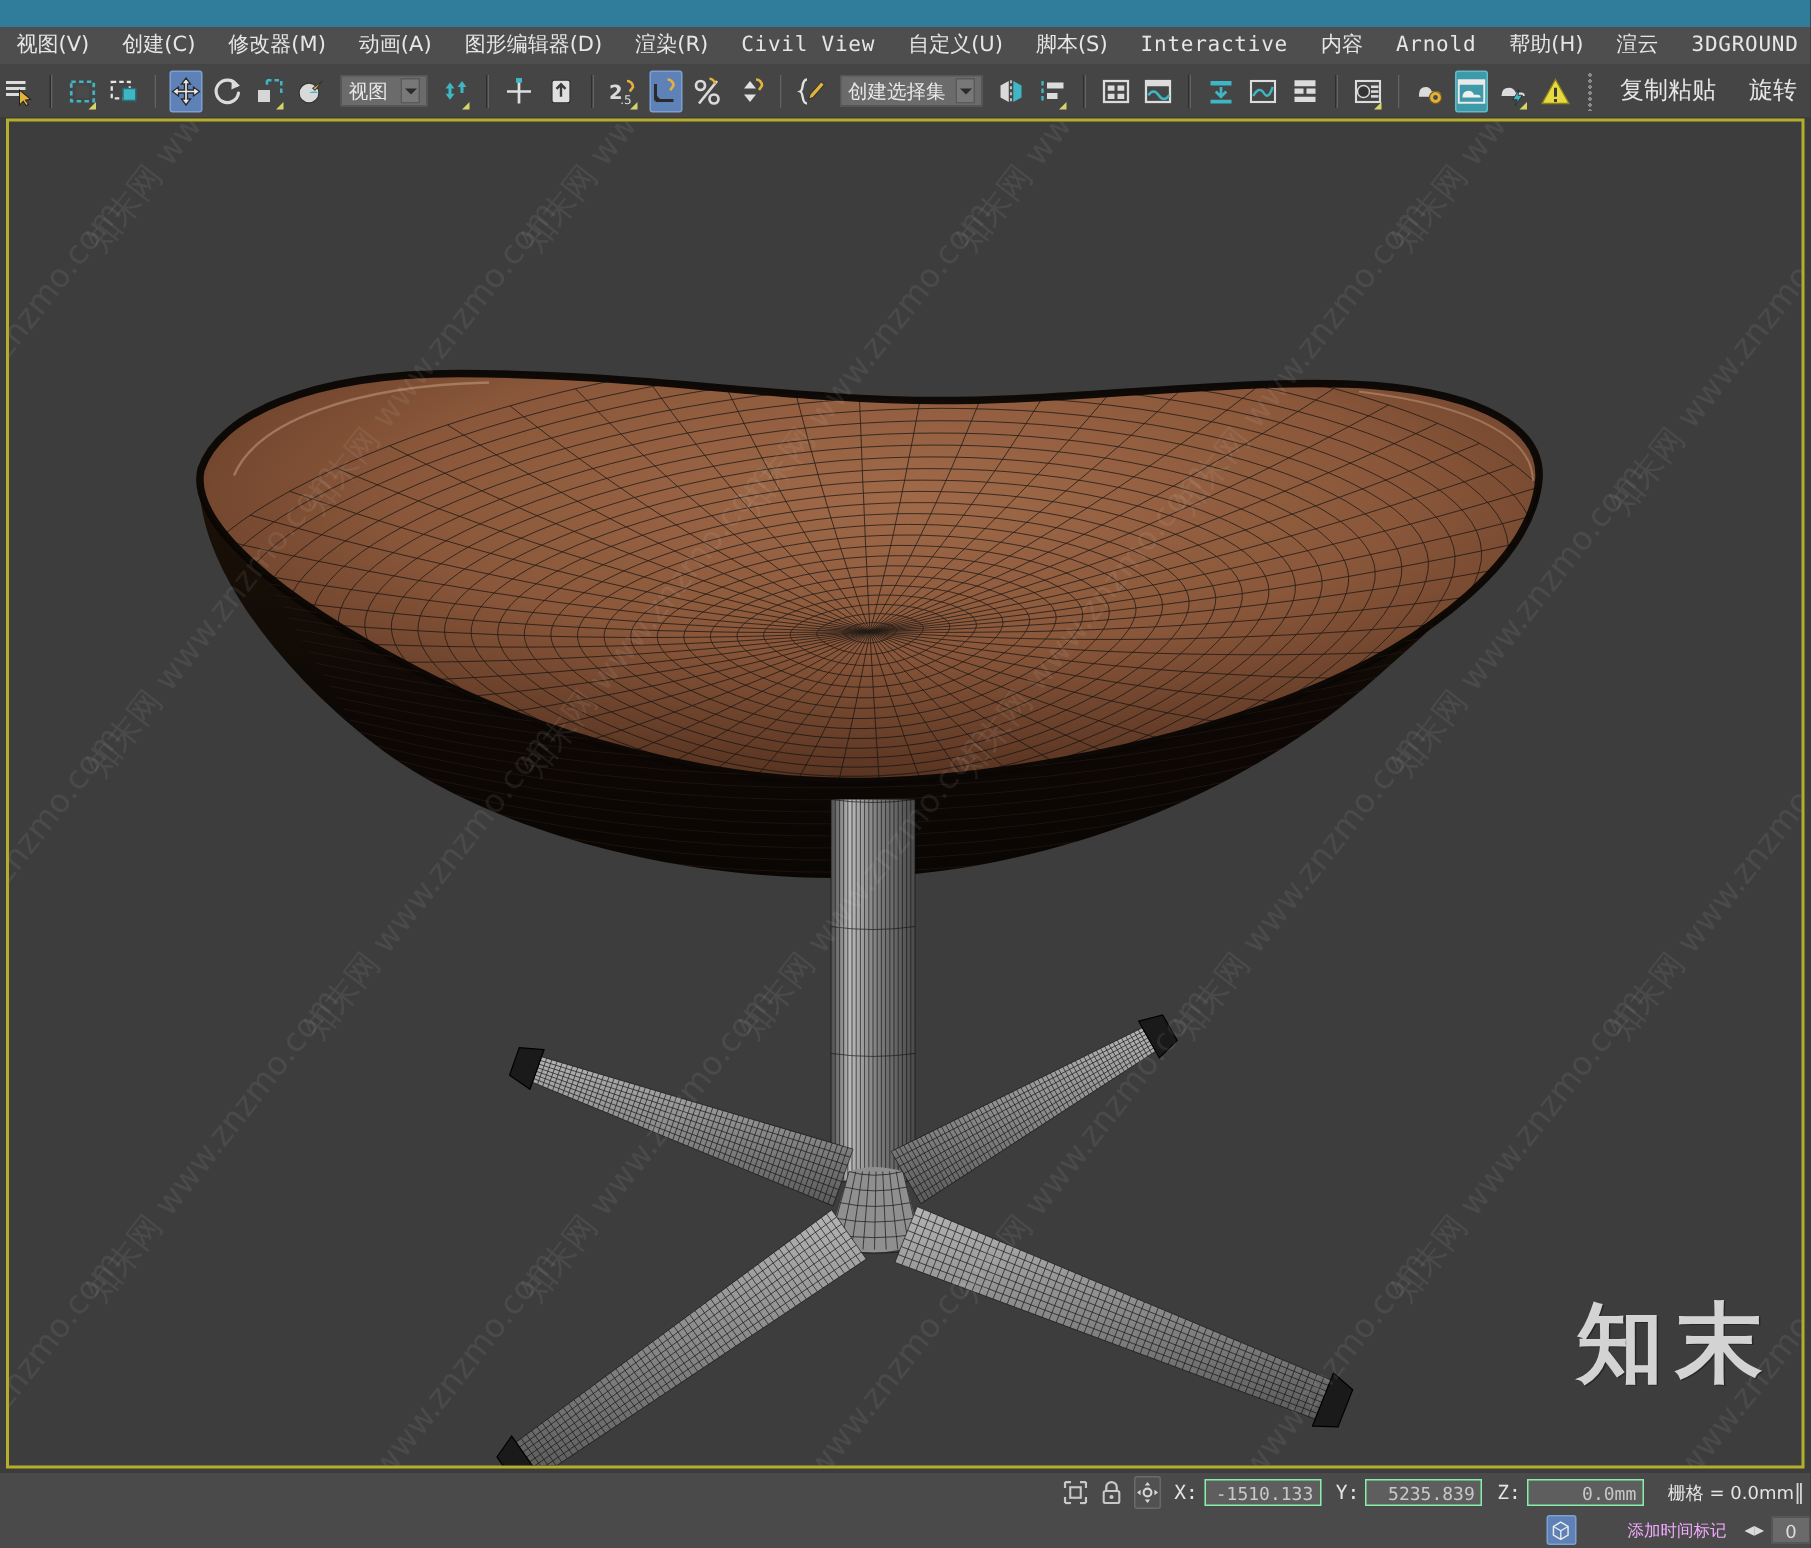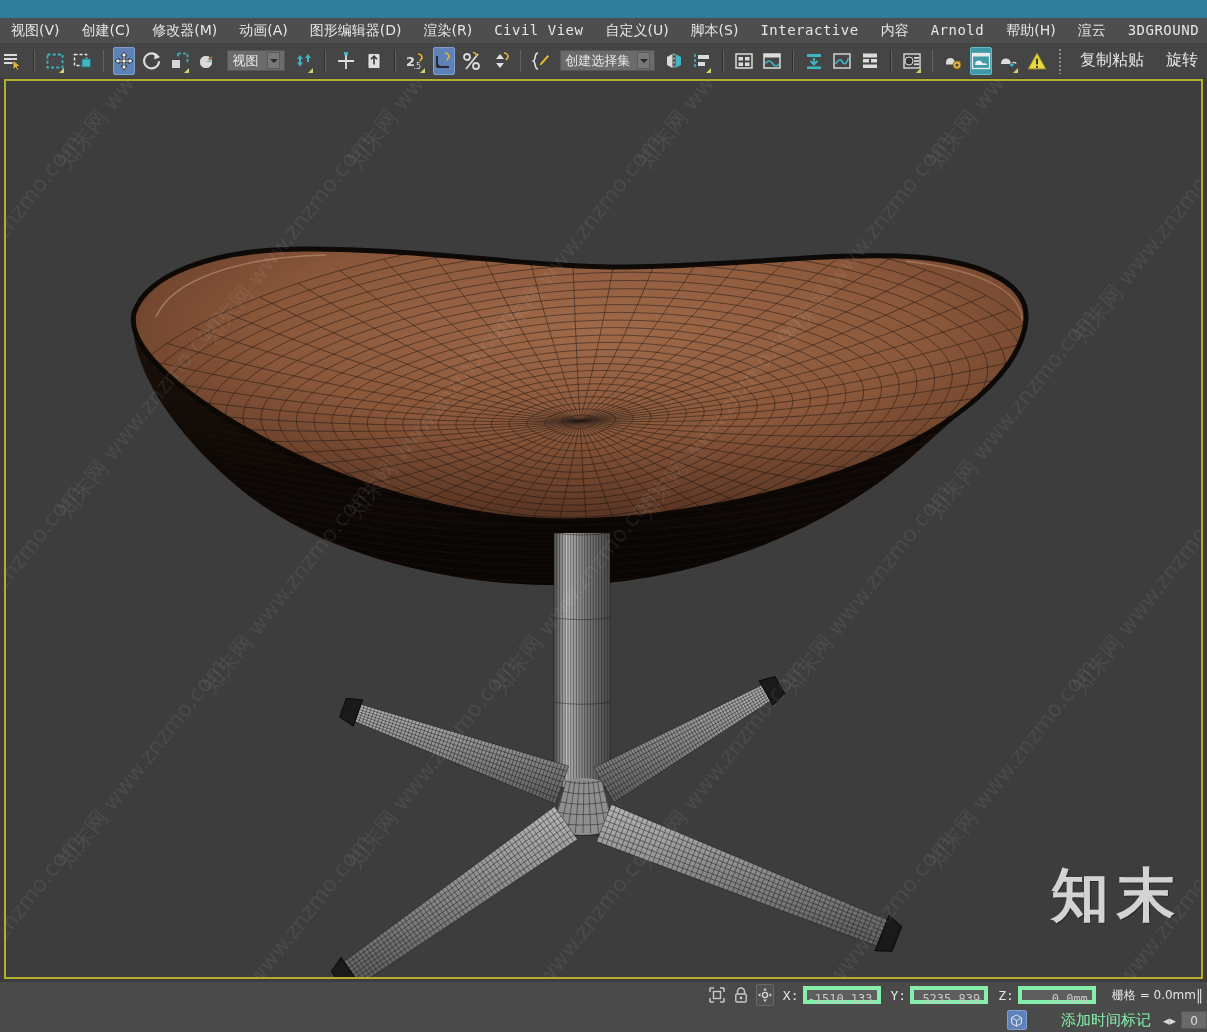--- a/index.html
+++ b/index.html
@@ -127,40 +127,40 @@
   }
   .sb-icon.sel { border: 1px solid #6a6a6a; background: #515151; border-radius: 2px; }
   .coord {
     display: flex; align-items: center; margin-left: 6px;
   }
   .coord .lbl {
     color: #e4e4e4; font-size: 13px; margin-right: 4px;
     font-family: "DejaVu Sans Mono", "Liberation Mono", monospace;
   }
   .coord .fld {
-    width: 78px; height: 18px; background: #5e5e5e; border: 4px solid #86efac;
+    width: 78px; height: 18px; background: #5e5e5e; border: 1px solid #86efac;
     color: #c8c8c8; font-size: 12px; line-height: 18px; text-align: right;
     padding-right: 4px; margin-right: 10px;
     font-family: "DejaVu Sans Mono", "Liberation Mono", monospace;
   }
   .grid-label {
     color: #e4e4e4; font-size: 12px; margin-left: 6px; white-space: nowrap;
   }
   .sb-row2 {
     position: absolute; right: 0; top: 26px; height: 24px;
     display: flex; align-items: center;
   }
   .timetag {
     display: flex; align-items: center; gap: 6px; margin-right: 12px;
   }
   .timetag .cube {
     width: 20px; height: 20px; background: #5e82b8; border: 1px solid #7fa0d0;
     display: flex; align-items: center; justify-content: center; border-radius: 2px;
   }
-  .timetag .txt { color: #86efac; font-size: 15px; white-space: nowrap; margin-left: 28px; }
+  .timetag .txt { color: #f0abfc; font-size: 11px; white-space: nowrap; margin-left: 28px; }
   .spinpair { display: flex; align-items: center; gap: 5px; }
   .spin-arrows { color: #dcdcdc; font-size: 13px; }
   .spin-fld {
     width: 26px; height: 18px; background: #6a6a6a; border: 1px solid #555;
     color: #ddd; font-size: 12px; line-height: 18px; text-align: center;
   }
   .sb-pause { color: #d8d8d8; font-size: 14px; margin: 0 4px; }
 </style>
 </head>
 <body>

